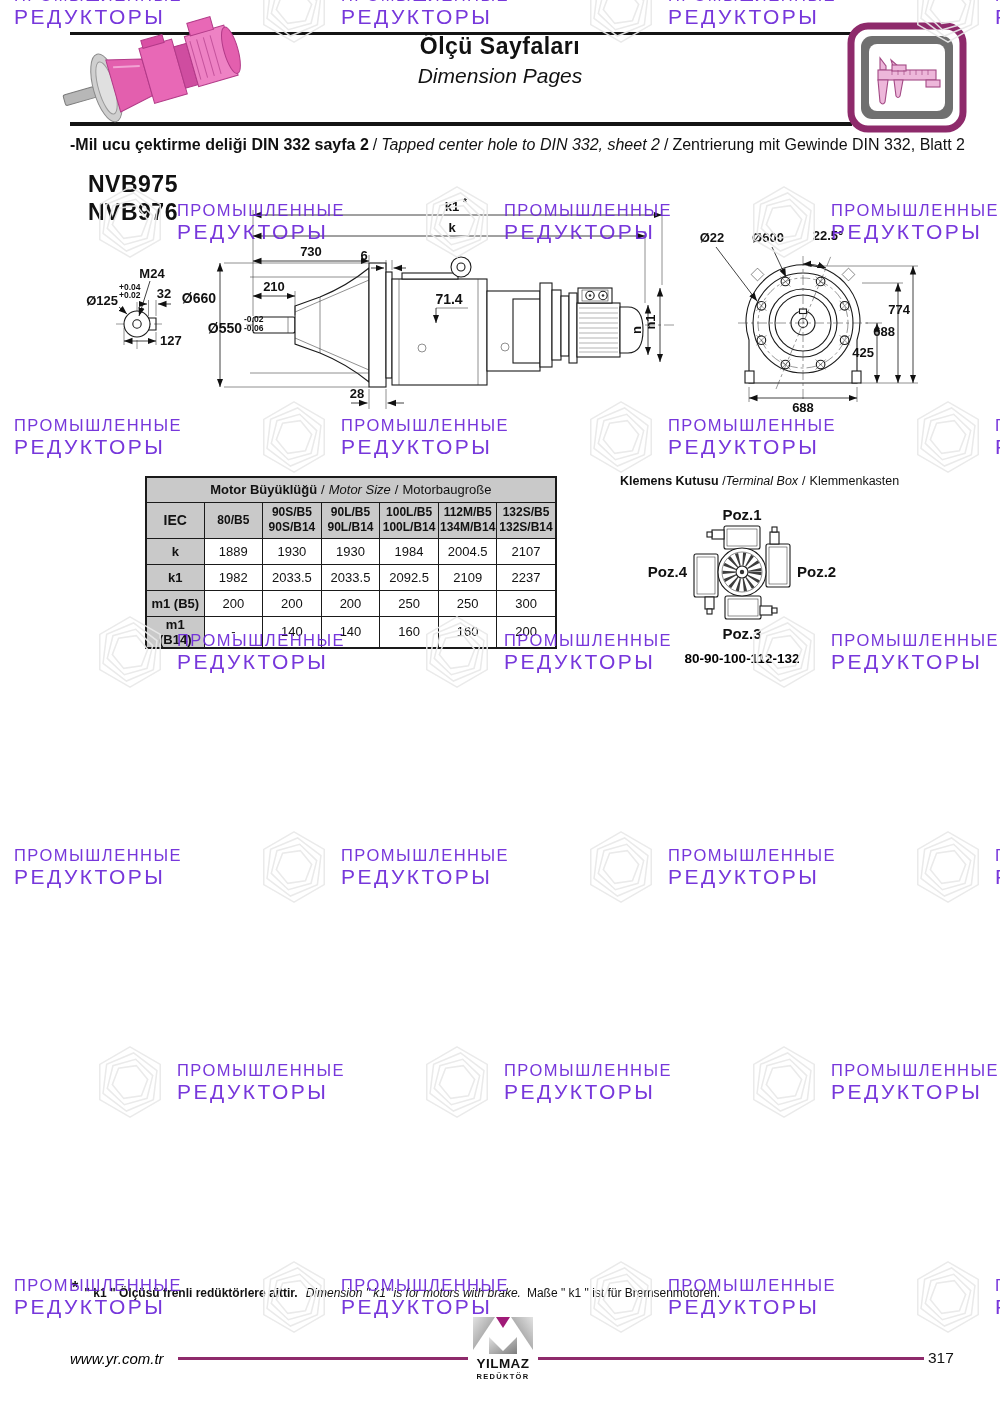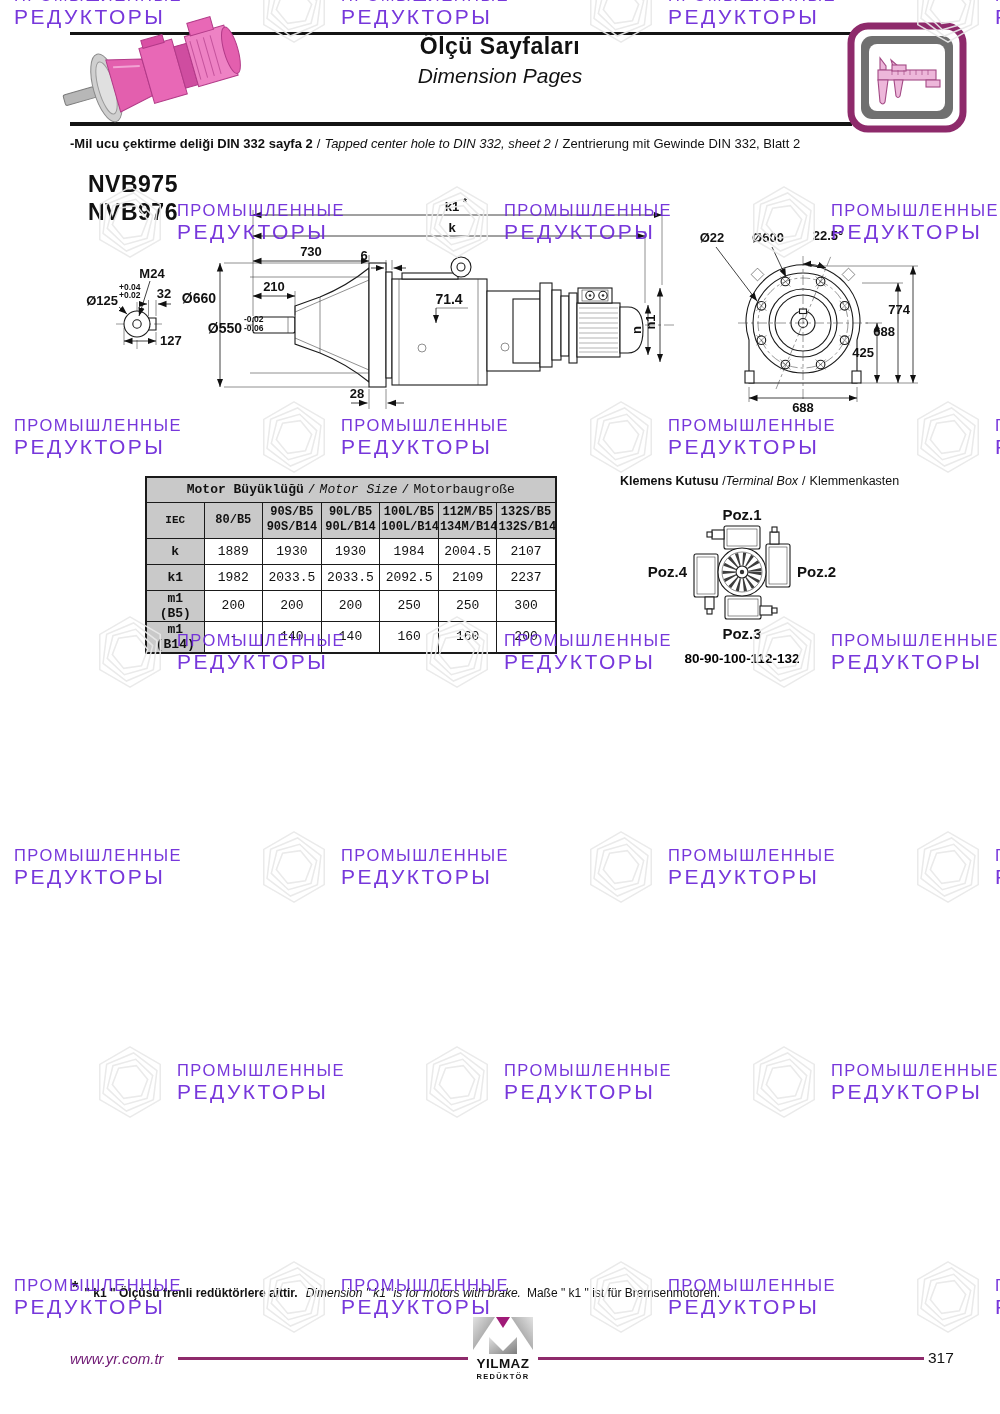--- a/index.html
+++ b/index.html
@@ -6,49 +6,49 @@
   *{box-sizing:border-box;}
   #page{position:relative;width:1000px;height:1414px;margin:0 auto;background:#ffffff;
         font-family:"Liberation Sans","DejaVu Sans",sans-serif;color:#111;overflow:hidden;}
   .abs{position:absolute;}
   
   .rule{position:absolute;left:70px;width:782px;background:#141414;}
   #title-block{position:absolute;left:260px;top:33px;width:480px;text-align:center;}
   .title-tr{font-size:23px;font-weight:bold;letter-spacing:.5px;}
   .title-en{font-size:21px;font-style:italic;margin-top:4px;}
   .title-de{font-size:21px;margin-top:3px;}
-  #header-note{position:absolute;left:70px;top:136px;font-size:13px;white-space:nowrap;}
+  #header-note{position:absolute;left:70px;top:136px;font-size:16px;white-space:nowrap;}
   #header-note .seg-b{font-weight:bold;}
   #header-note .seg-i{font-style:italic;}
   .sep{margin:0 4px;}
   
   #models{position:absolute;left:88px;top:170px;font-size:23px;font-weight:bold;line-height:28px;letter-spacing:.5px;}
   
   #size-table{position:absolute;left:145px;top:476px;width:410px;border-collapse:collapse;
               border:2px solid #1a1a1a;table-layout:fixed;}
-  #size-table td{border:1px solid #1a1a1a;text-align:center;vertical-align:middle;padding:0 1px;font-family:Liberation Mono, monospace;}
+  #size-table td{border:1px solid #1a1a1a;text-align:center;vertical-align:middle;padding:0 1px;}
   #size-table .gray{background:#c9c9c9;}
   .tbl-title{height:25px;font-size:13px;}
   .tbl-title .seg-b{font-weight:bold;}
   .tbl-title .seg-i{font-style:italic;}
   .col-head{height:36px;font-weight:bold;font-size:12px;line-height:1.25;}
-  .iec-head{font-size:11px;font-weight:bold;}
+  .iec-head{font-size:14px;font-weight:bold;}
   .row-label{font-weight:bold;font-size:13px;height:26px;}
   .cell{font-size:13px;}
   
   #terminal-title{position:absolute;left:620px;top:474px;font-size:12.5px;white-space:nowrap;}
   #terminal-title .seg-b{font-weight:bold;}
   #terminal-title .seg-i{font-style:italic;}
   
   #footnote{position:absolute;left:72px;top:1279px;font-size:12px;white-space:nowrap;}
   #footnote .star{font-size:16px;font-weight:bold;vertical-align:4px;margin-right:6px;}
   #footnote .seg-b{font-weight:bold;}
   #footnote .seg-i{font-style:italic;margin-left:8px;}
   #footnote .seg-n{margin-left:6px;}
-  #footer-url{position:absolute;left:70px;top:1350px;font-size:15px;font-style:italic;color:#701a75;}
+  #footer-url{position:absolute;left:70px;top:1350px;font-size:15px;font-style:italic;color:#000000;}
   .footer-line{position:absolute;top:1357px;height:2.5px;background:#8e2a6b;}
   #page-num{position:absolute;left:928px;top:1349px;font-size:15.5px;}
   
   #wm{position:absolute;inset:0;pointer-events:none;z-index:6;overflow:hidden;}
   .wm-tile{position:absolute;display:flex;align-items:center;gap:8px;opacity:.93;}
   .wm-text{color:#6d28d9;}
   .wm-l1{font-size:16.5px;letter-spacing:1.5px;}
   .wm-l2{font-size:21px;letter-spacing:2.5px;}
   
   svg{overflow:visible;}

